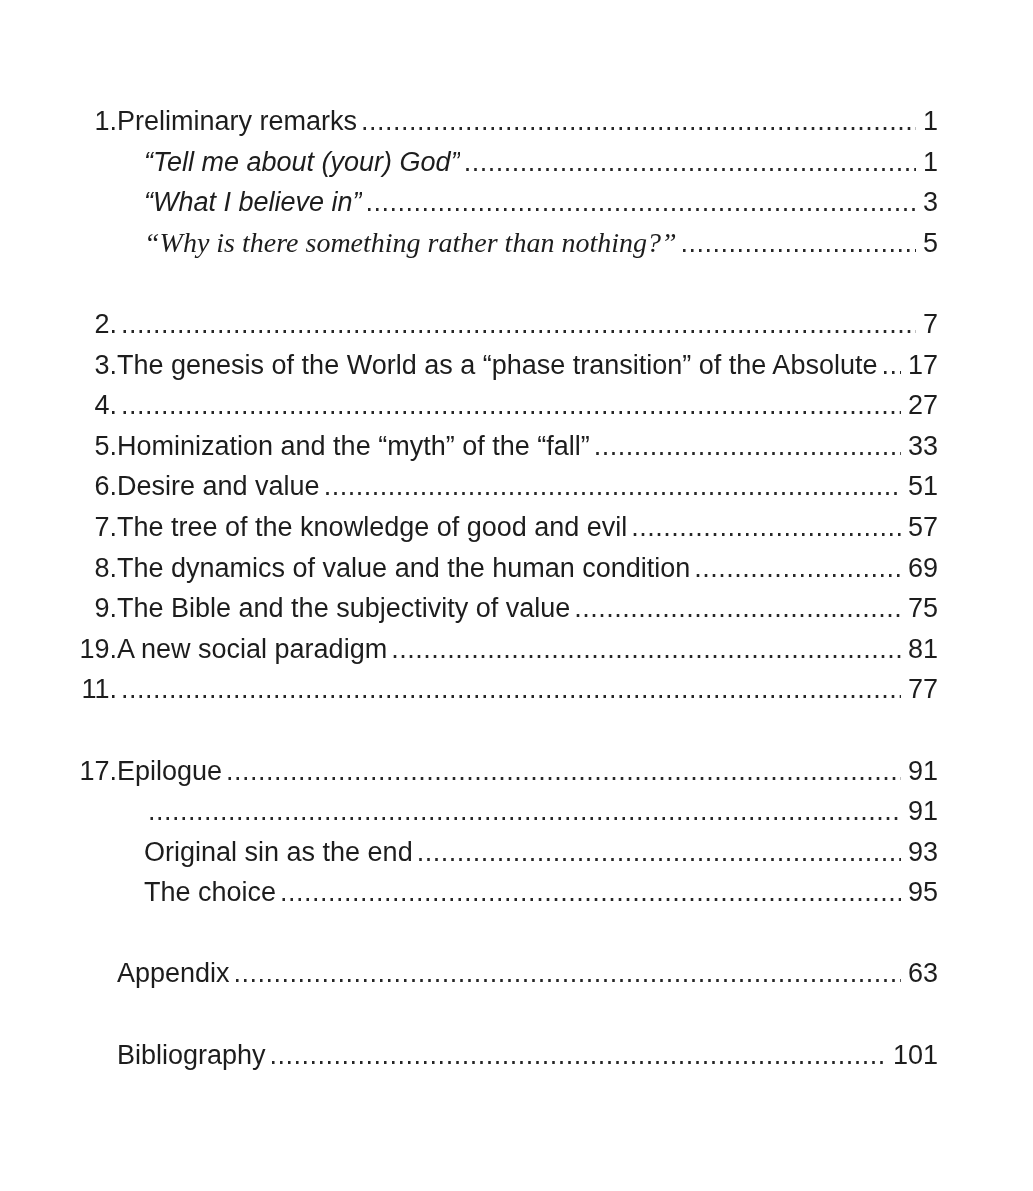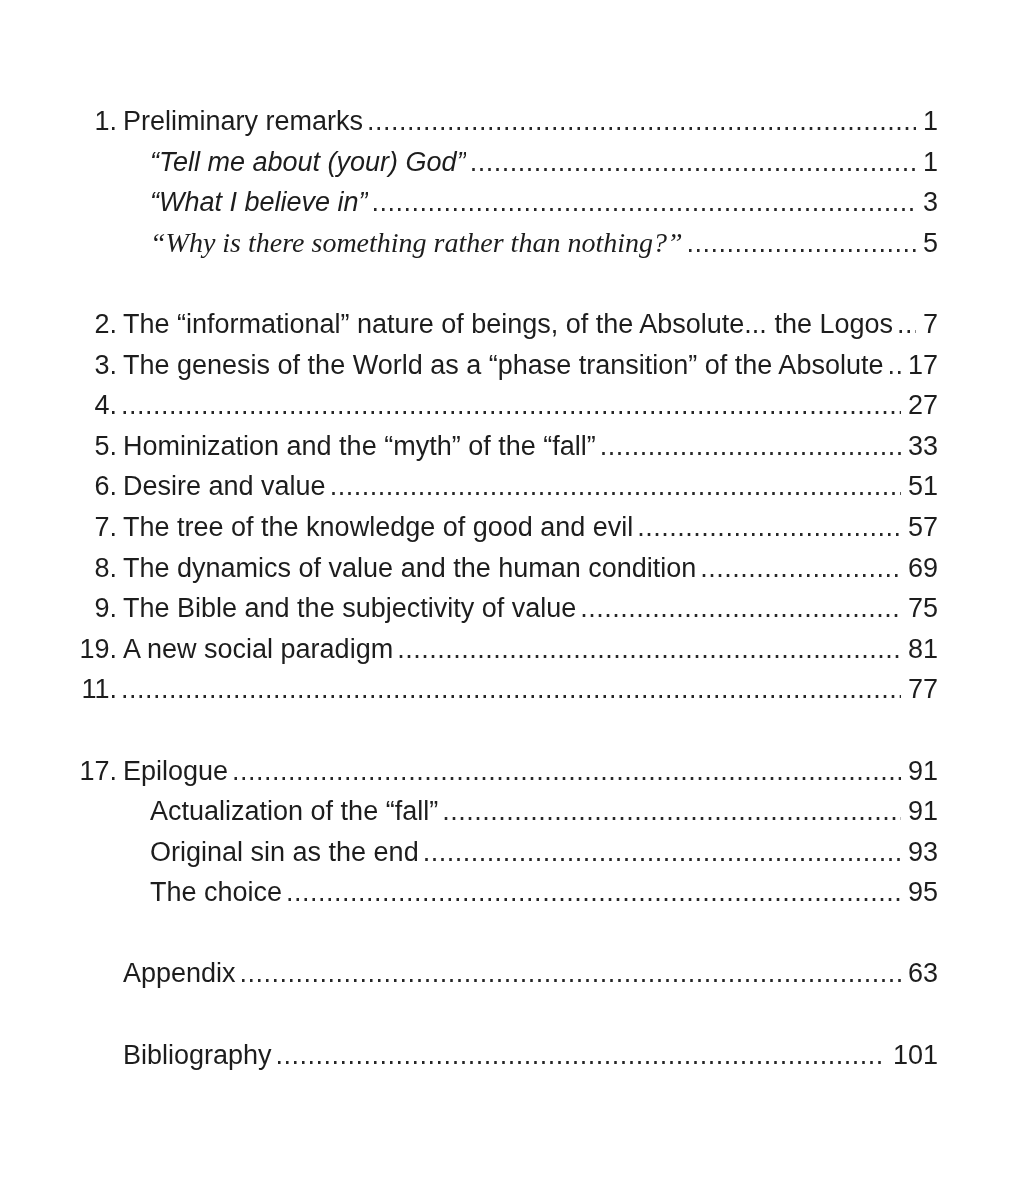--- a/index.html
+++ b/index.html
@@ -33,21 +33,20 @@
   .toc-row.style-spacer {
     height: 40.6px;
   }
   .toc-num {
     flex: 0 0 48px;
     text-align: right;
     font-style: normal;
     font-family: "Liberation Sans", sans-serif;
   }
   .toc-title {
-    margin-left: 6px;
     flex: 0 1 auto;
     min-width: 0;
     overflow: hidden;
   }
   .toc-leader {
     flex: 1 1 0;
     min-width: 0;
     overflow: hidden;
     white-space: nowrap;
     margin-left: 4px;
@@ -104,21 +103,20 @@
   </div>
       <div class="toc-row style-sub_italic_serif">
     <span class="toc-num"></span>
     <span class="toc-title">“Why is there something rather than nothing?”</span>
     <span class="toc-leader">............................................................................................................................................................................................................................</span>
     <span class="toc-pagenum">5</span>
   </div>
       <div class="toc-row style-spacer"></div>
       <div class="toc-row style-main">
     <span class="toc-num">2.</span>
-    <span class="toc-title">The “informational” nature of beings, of the Absolute... the Logos</span>
     <span class="toc-leader">............................................................................................................................................................................................................................</span>
     <span class="toc-pagenum">7</span>
   </div>
       <div class="toc-row style-main">
     <span class="toc-num">3.</span>
     <span class="toc-title">The genesis of the World as a “phase transition” of the Absolute</span>
     <span class="toc-leader">............................................................................................................................................................................................................................</span>
     <span class="toc-pagenum">17</span>
   </div>
       <div class="toc-row style-main">
@@ -169,21 +167,20 @@
   </div>
       <div class="toc-row style-spacer"></div>
       <div class="toc-row style-main">
     <span class="toc-num">17.</span>
     <span class="toc-title">Epilogue</span>
     <span class="toc-leader">............................................................................................................................................................................................................................</span>
     <span class="toc-pagenum">91</span>
   </div>
       <div class="toc-row style-sub_plain">
     <span class="toc-num"></span>
-    <span class="toc-title">Actualization of the “fall”</span>
     <span class="toc-leader">............................................................................................................................................................................................................................</span>
     <span class="toc-pagenum">91</span>
   </div>
       <div class="toc-row style-sub_plain">
     <span class="toc-num"></span>
     <span class="toc-title">Original sin as the end</span>
     <span class="toc-leader">............................................................................................................................................................................................................................</span>
     <span class="toc-pagenum">93</span>
   </div>
       <div class="toc-row style-sub_plain">

